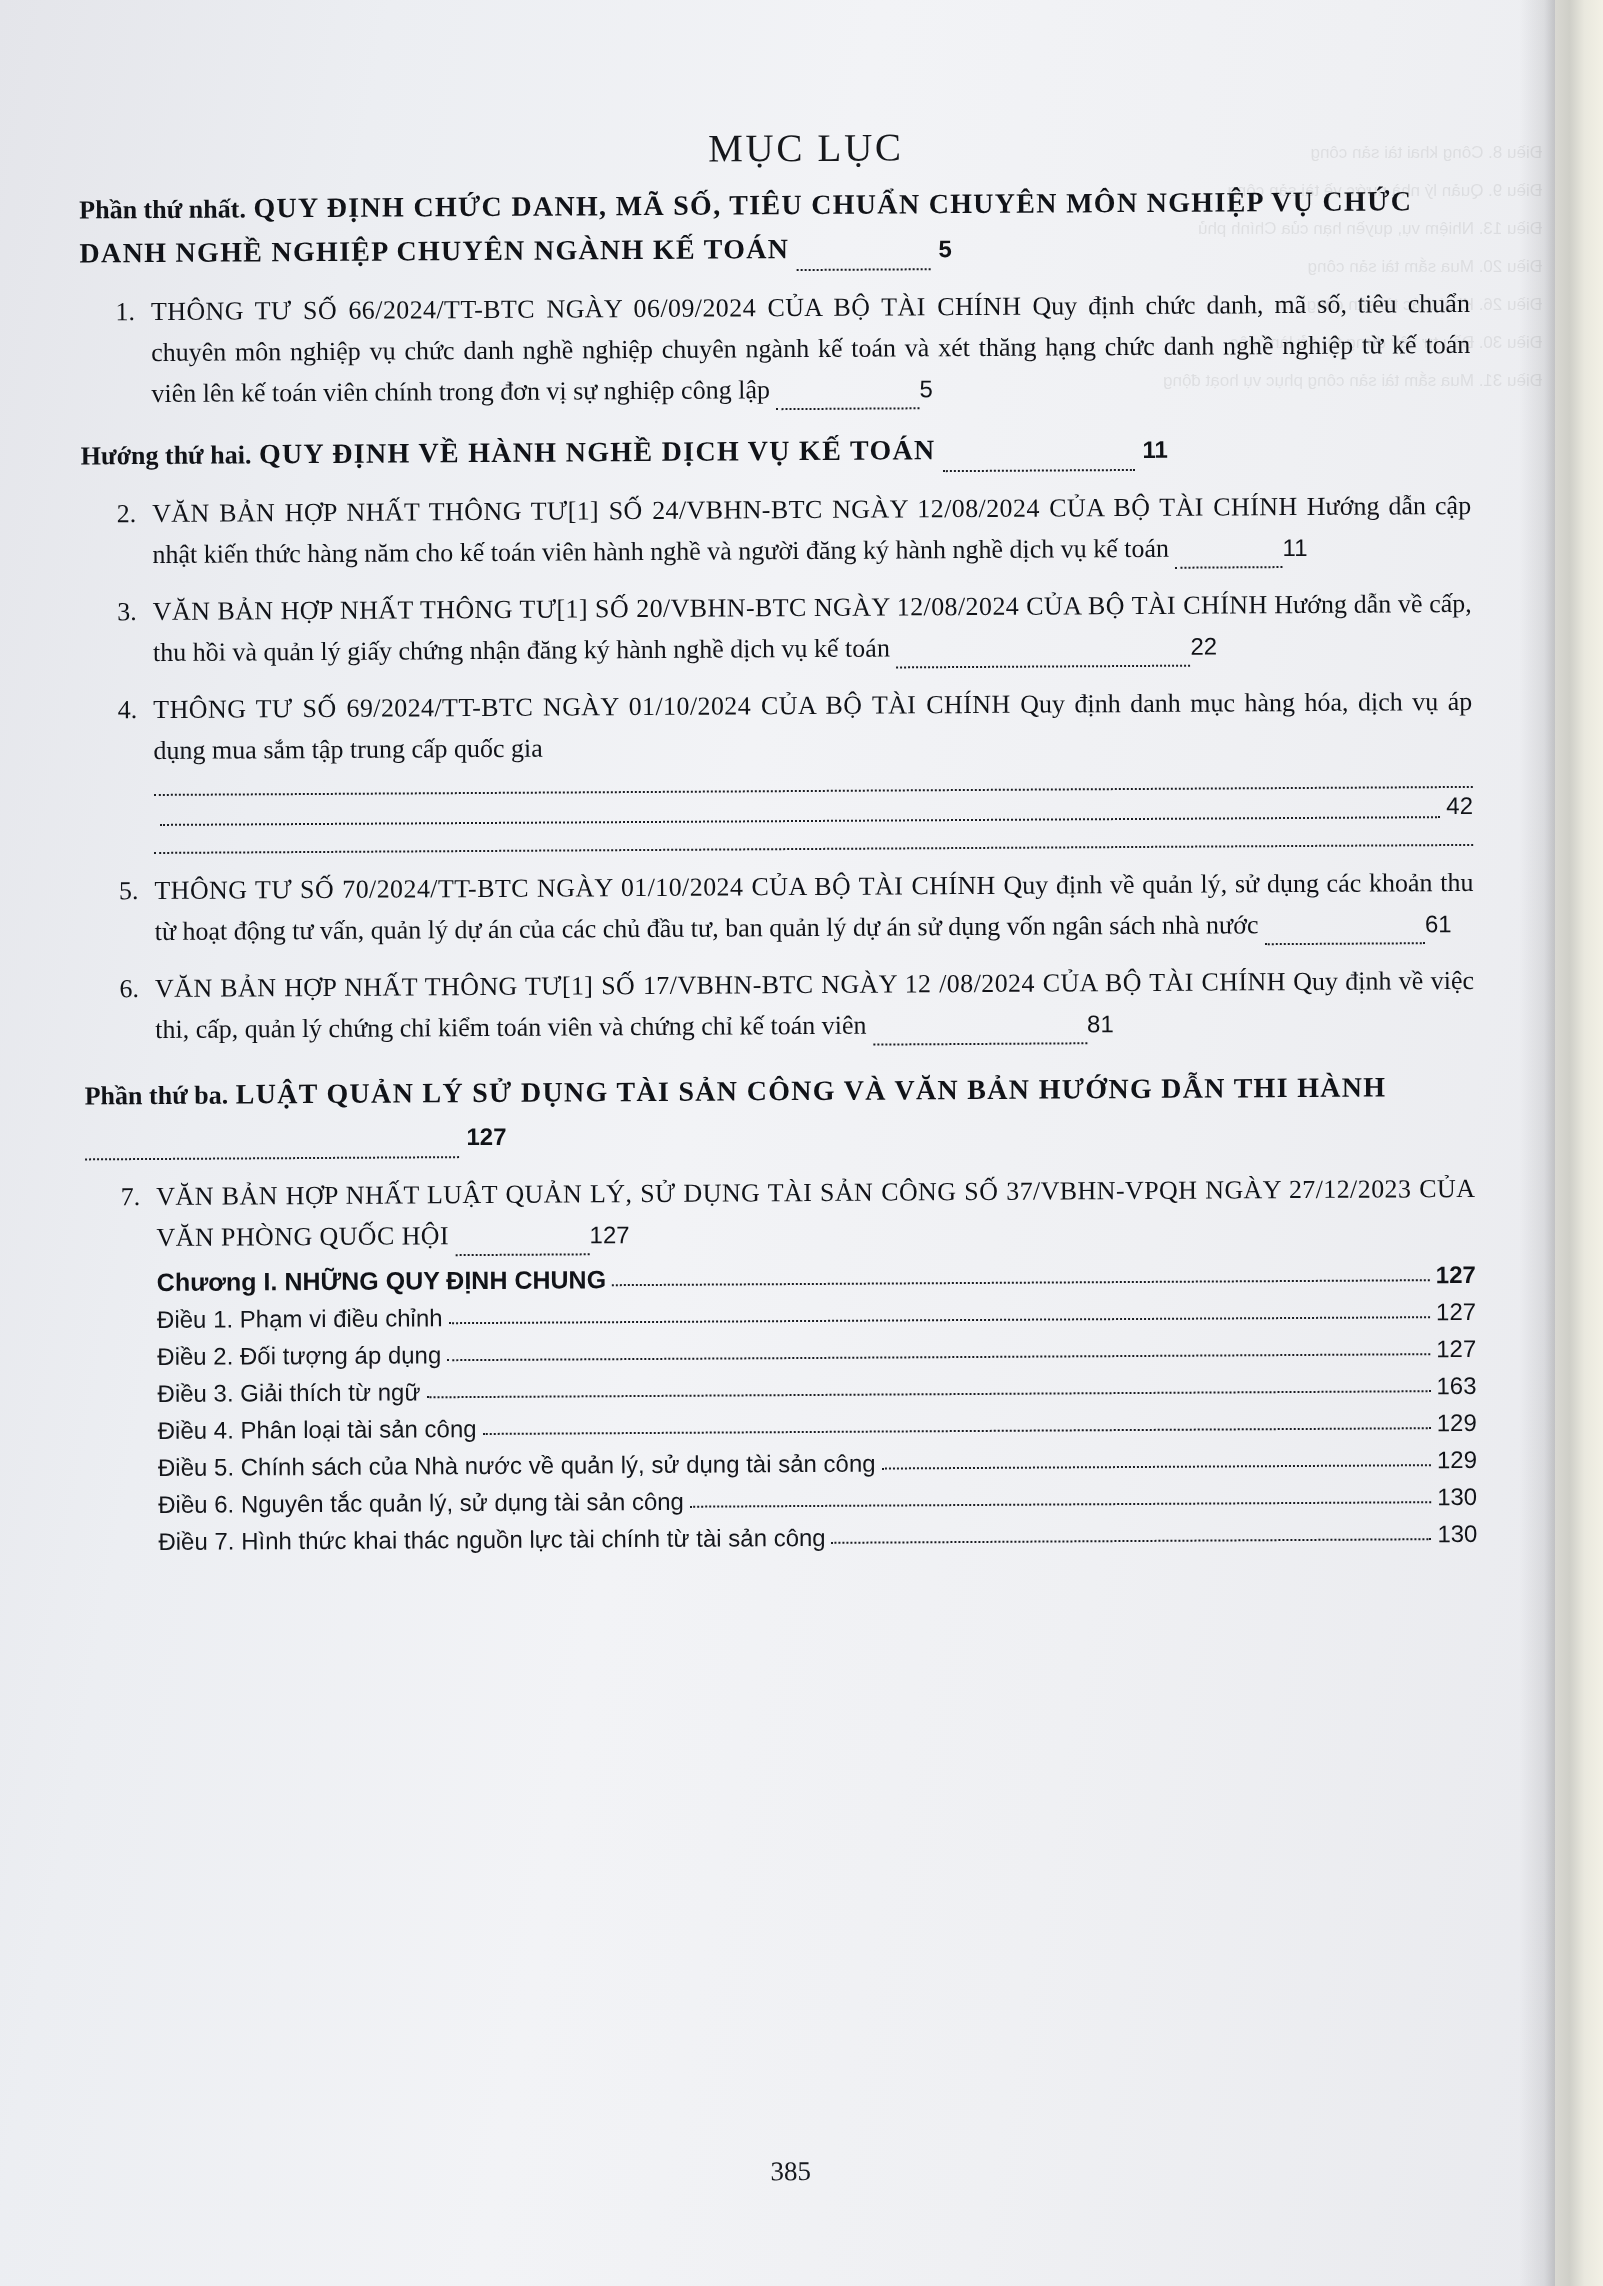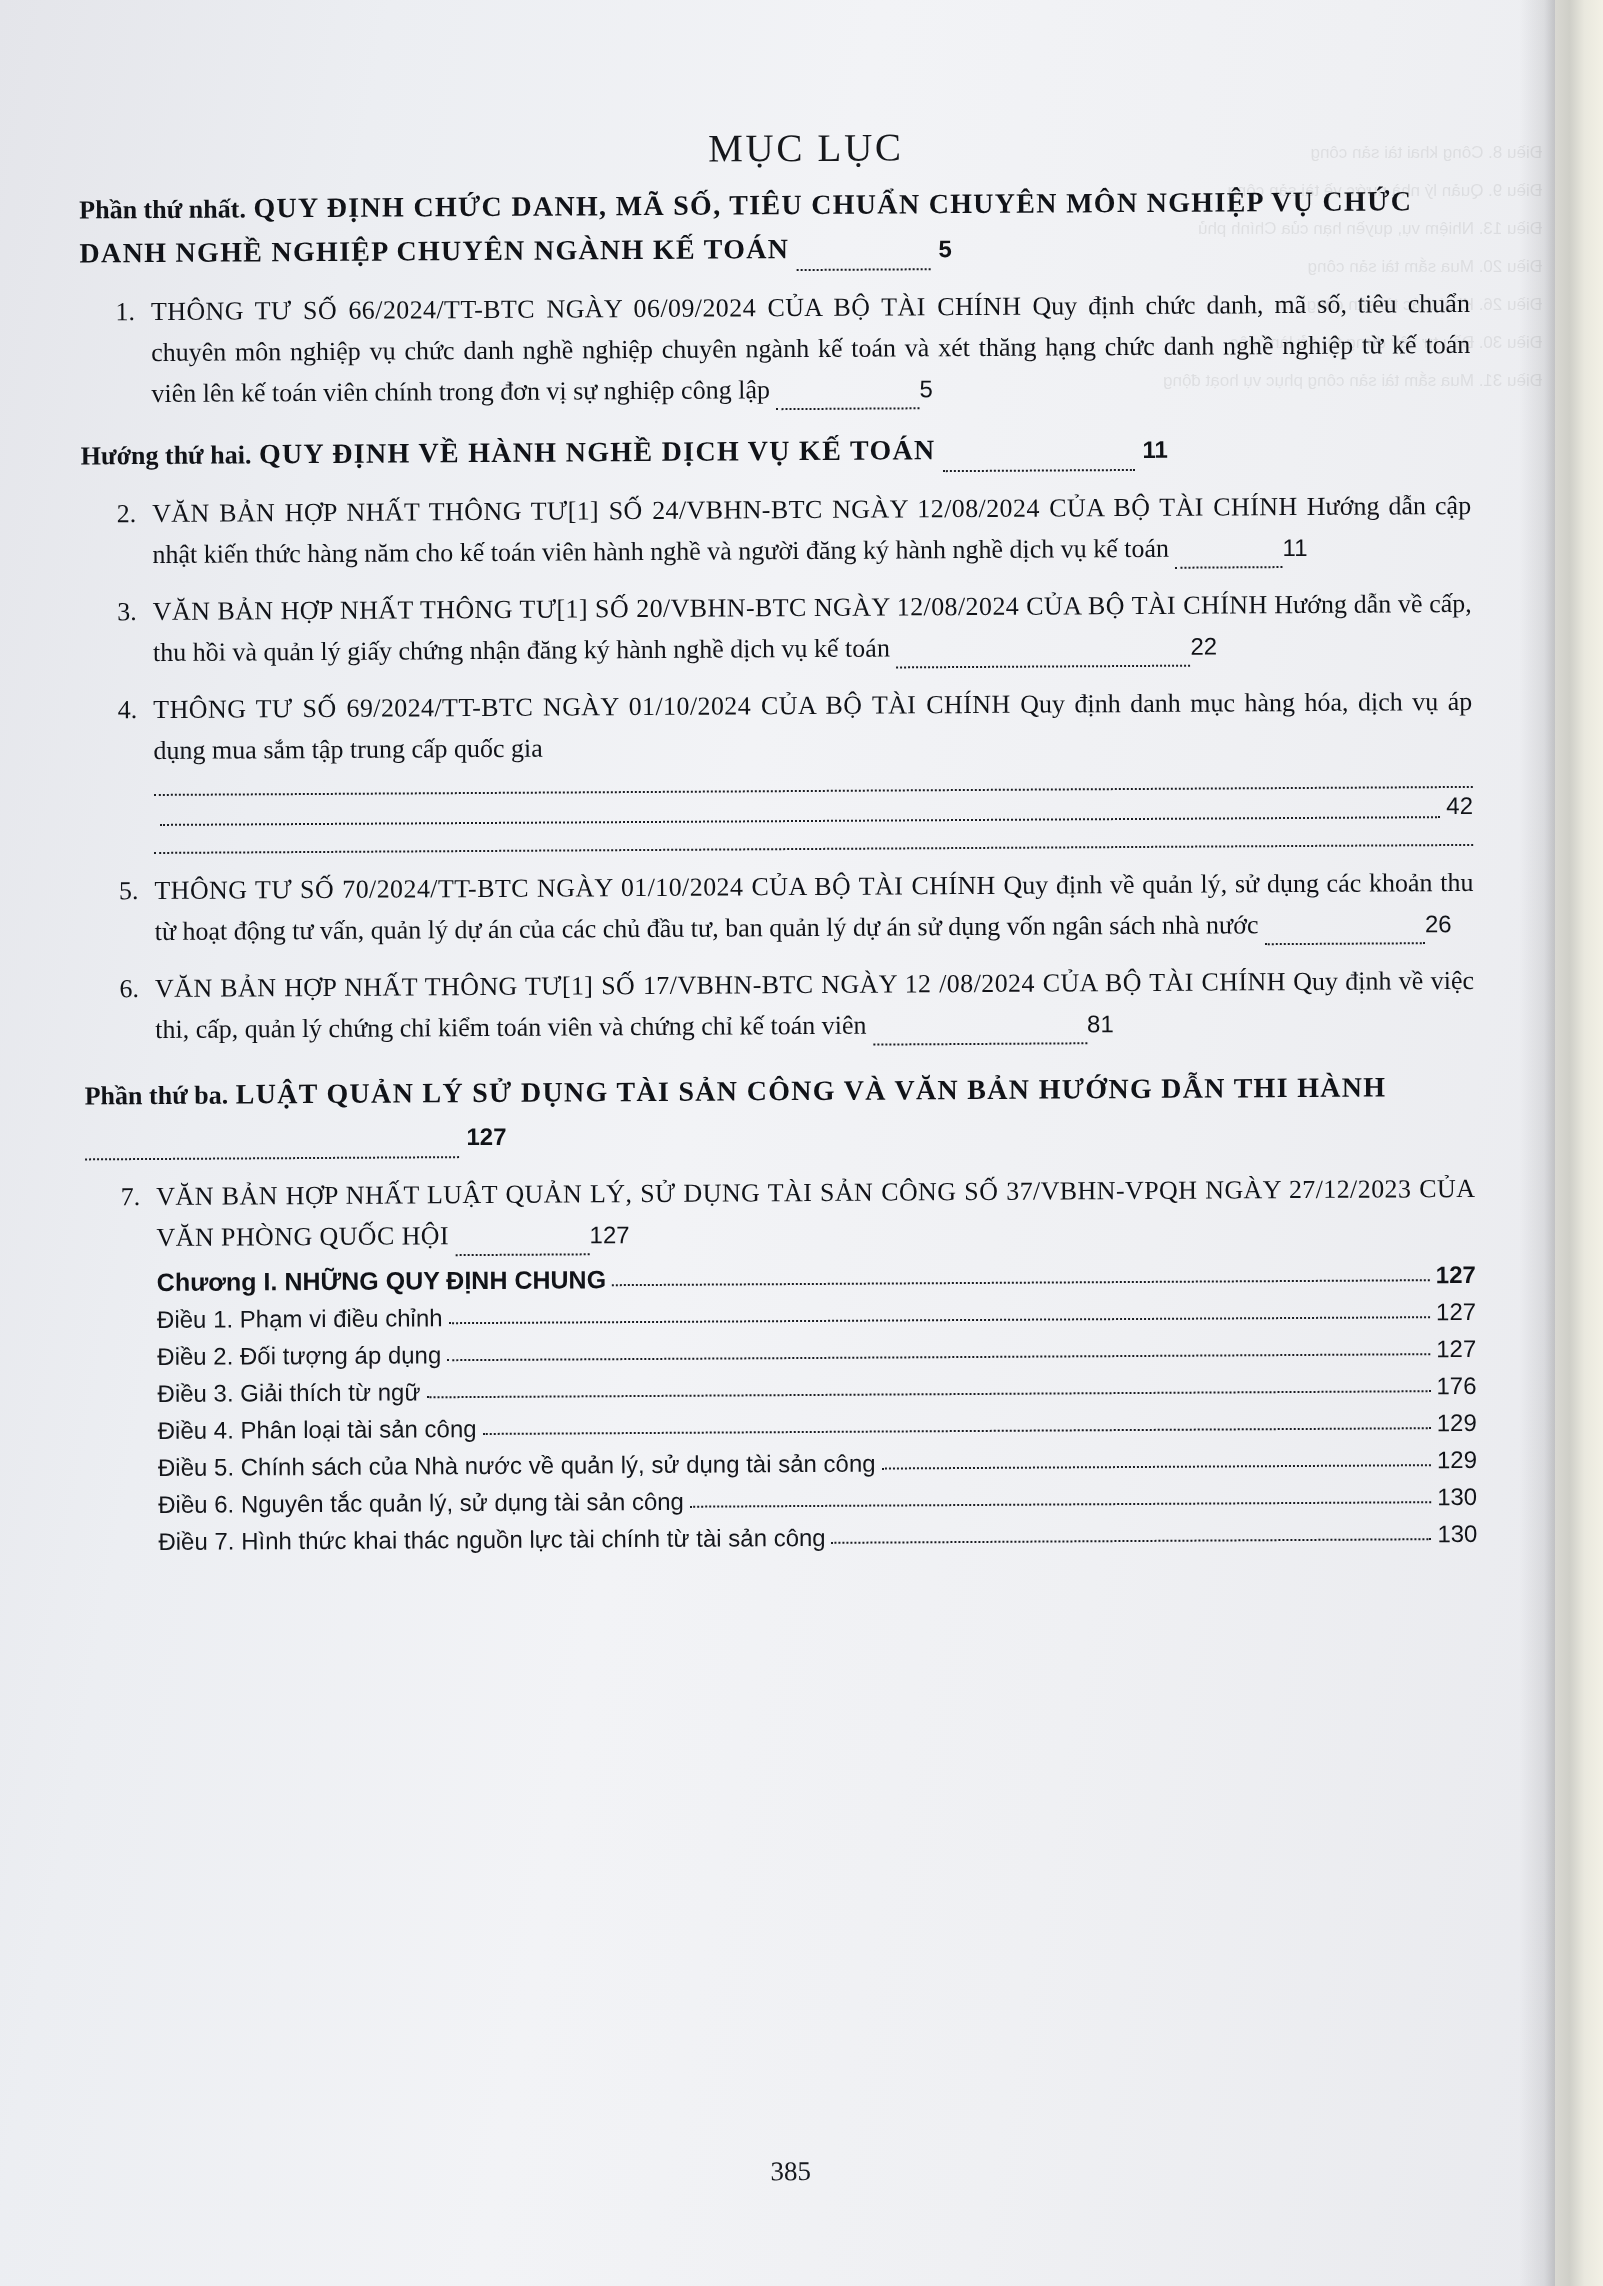--- a/index.html
+++ b/index.html
@@ -246,21 +246,21 @@
         </div>
         <div style="border-bottom:2.7px dotted #1b1d22; width:100%; height:18px;"></div>
       </div>
     </div>
 
     <div class="entry">
       <div class="num">5.</div>
       <div class="etext">
         <span class="caps">THÔNG TƯ SỐ 70/2024/TT-BTC NGÀY 01/10/2024 CỦA BỘ TÀI CHÍNH</span>
         <span>Quy định về quản lý, sử dụng các khoản thu từ hoạt động tư vấn, quản lý dự án của các chủ đầu tư, ban quản lý dự án sử dụng vốn ngân sách nhà nước</span>
-        <span class="inline-dots" style="width:160px"></span><span class="pg">26</span>
+        <span class="inline-dots" style="width:160px"></span><span class="pg">61</span>
       </div>
     </div>
 
     <div class="entry">
       <div class="num">6.</div>
       <div class="etext">
         <span class="caps">VĂN BẢN HỢP NHẤT THÔNG TƯ[1] SỐ 17/VBHN-BTC NGÀY 12 /08/2024 CỦA BỘ TÀI CHÍNH</span>
         <span>Quy định về việc thi, cấp, quản lý chứng chỉ kiểm toán viên và chứng chỉ kế toán viên</span>
         <span class="inline-dots" style="width:214px"></span><span class="pg">81</span>
       </div>
@@ -300,21 +300,21 @@
       <div class="row">
             <span>Điều 2. Đối tượng áp dụng</span>
             <span class="dots"></span>
             <span class="pg">127</span>
           </div>
     </div>
     <div class="article">
       <div class="row">
             <span>Điều 3. Giải thích từ ngữ</span>
             <span class="dots"></span>
-            <span class="pg">176</span>
+            <span class="pg">163</span>
           </div>
     </div>
     <div class="article">
       <div class="row">
             <span>Điều 4. Phân loại tài sản công</span>
             <span class="dots"></span>
             <span class="pg">129</span>
           </div>
     </div>
     <div class="article">

